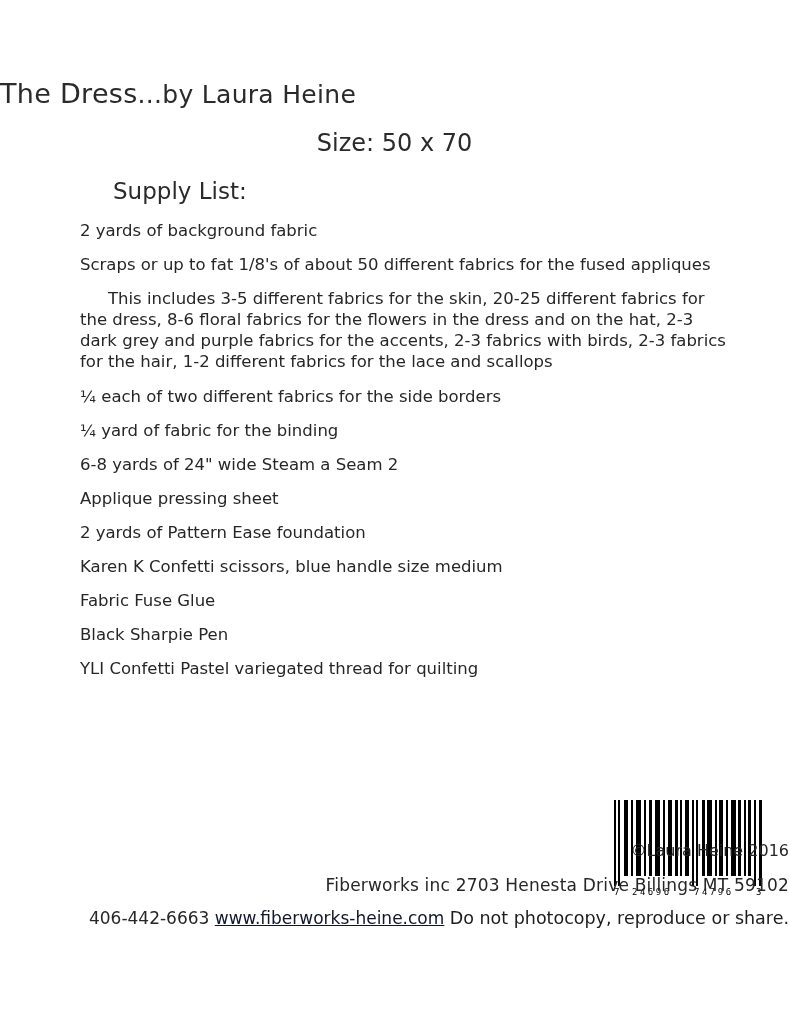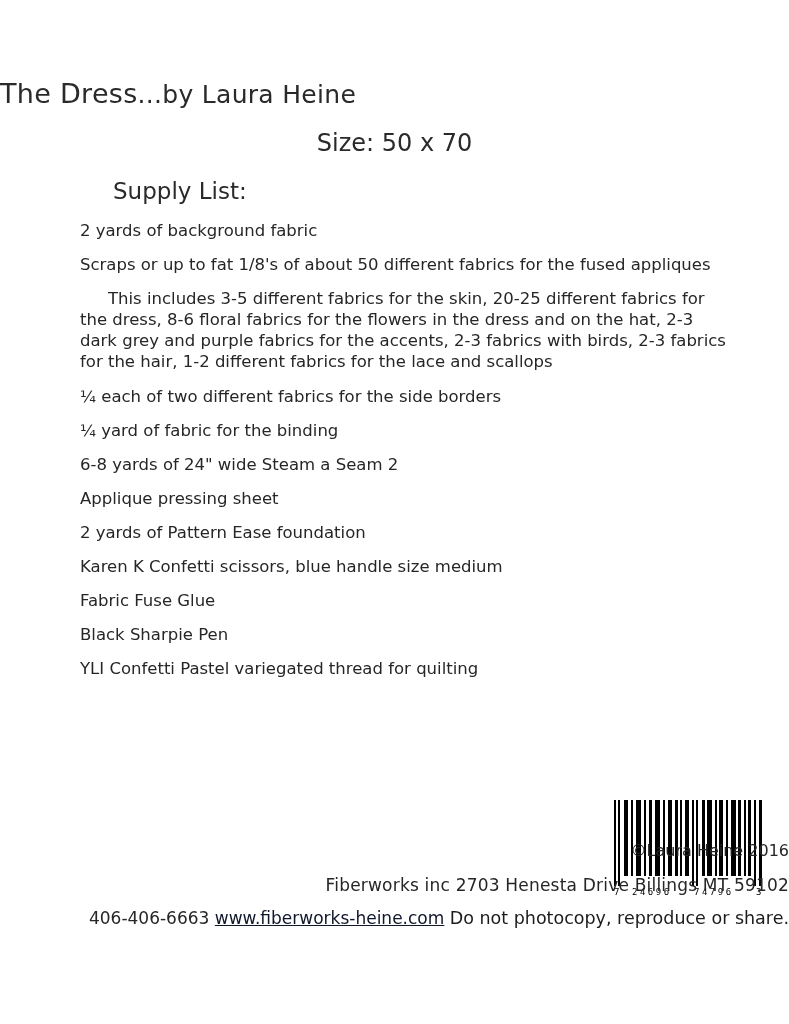--- a/index.html
+++ b/index.html
@@ -198,15 +198,15 @@
     <div class="barcode-digits">
       <span class="d-left">7</span>
       <span class="d-g1">24696</span>
       <span class="d-g2">74796</span>
       <span class="d-right">3</span>
     </div>
   </div>
 
   <div class="footer copyright">©Laura Heine 2016</div>
   <div class="footer address">Fiberworks inc  2703 Henesta Drive  Billings MT 59102</div>
-  <div class="footer contact"><span>406-406-6663</span><span> </span><span class="url">www.fiberworks-heine.com</span><span> </span><span class="warn">Do not photocopy, reproduce or share.</span></div>
+  <div class="footer contact"><span>406-442-6663</span><span> </span><span class="url">www.fiberworks-heine.com</span><span> </span><span class="warn">Do not photocopy, reproduce or share.</span></div>
 
 </div>
 
 </body></html>

